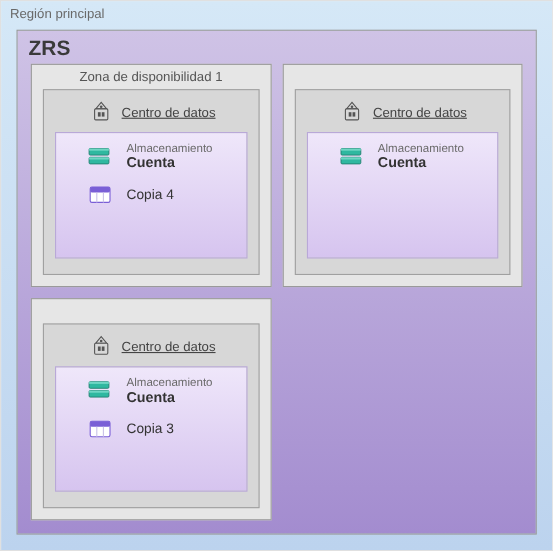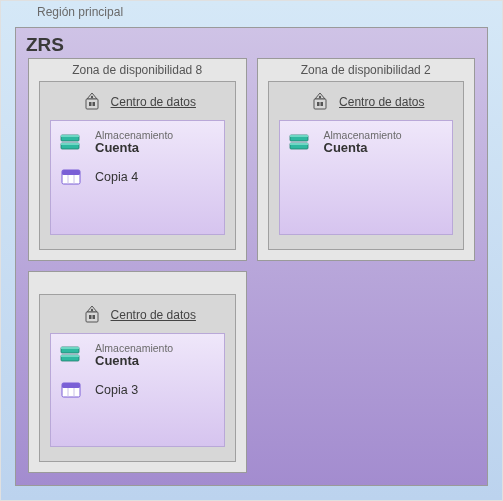--- a/index.html
+++ b/index.html
@@ -19,21 +19,20 @@
     background: linear-gradient(180deg, #d5e8f7 0%, #bcd3ee 100%);
     border: 1px solid #e0e0e0;
     position: relative;
   }
   .outer-title {
     position: absolute;
     top: 4px;
     left: 8px;
     font-size: 12px;
     color: #6a6a6a;
-    margin-left: 28px;
   }
   .zrs {
     position: absolute;
     left: 14px;
     top: 26px;
     right: 14px;
     bottom: 14px;
     background: linear-gradient(180deg, #cfc3e6 0%, #a38ccf 100%);
     border: 1px solid #9a9a9a;
   }
@@ -88,21 +87,21 @@
   }
   .dc-head span.txt {
     font-size: 12px;
     color: #444;
     text-decoration: underline;
   }
   .acct {
     background: linear-gradient(180deg, #efe7fa 0%, #d6c4ef 100%);
     border: 1px solid #b9a8d8;
     height: calc(100% - 34px);
-    padding: 8px 8px 8px 8px;
+    padding: 8px 8px 8px 28px;
     display: flex;
     flex-direction: column;
     gap: 10px;
   }
   .row {
     display: flex;
     align-items: center;
     gap: 10px;
   }
   .row .labels {
@@ -132,21 +131,21 @@
 
 <div class="outer">
   <div class="outer-title">Región principal</div>
 
   <div class="zrs">
     <div class="zrs-title">ZRS</div>
 
     <div class="zones">
 
       <div class="zone">
-        <div class="zone-title">Zona de disponibilidad 8</div>
+        <div class="zone-title">Zona de disponibilidad 1</div>
         <div class="dc">
           <div class="dc-head">
             <span class="ic">
               <svg viewBox="0 0 26 22">
                 <path d="M13 2 L8 8 L18 8 Z" fill="#d8d8d8" stroke="#555" stroke-width="1"></path>
                 <rect x="7" y="8" width="12" height="10" rx="1" fill="#d8d8d8" stroke="#555" stroke-width="1"></rect>
                 <rect x="10" y="11" width="2.5" height="4" fill="#555"></rect>
                 <rect x="13.5" y="11" width="2.5" height="4" fill="#555"></rect>
                 <circle cx="13" cy="6" r="1.2" fill="#555"></circle>
               </svg>
@@ -171,54 +170,20 @@
             <div class="row">
               <span class="ic">
                 <svg viewBox="0 0 26 22">
                   <rect x="3" y="4" width="18" height="14" rx="1.5" fill="#ffffff" stroke="#7a5fd6" stroke-width="1"></rect>
                   <rect x="3" y="4" width="18" height="5" rx="1.5" fill="#7a5fd6"></rect>
                   <line x1="9" y1="9" x2="9" y2="18" stroke="#c9c0e8" stroke-width="1"></line>
                   <line x1="15" y1="9" x2="15" y2="18" stroke="#c9c0e8" stroke-width="1"></line>
                 </svg>
               </span>
               <span class="single">Copia 4</span>
-            </div>
-          </div>
-        </div>
-      </div>
-
-      <div class="zone">
-        <div class="zone-title">Zona de disponibilidad 2</div>
-        <div class="dc">
-          <div class="dc-head">
-            <span class="ic">
-              <svg viewBox="0 0 26 22">
-                <path d="M13 2 L8 8 L18 8 Z" fill="#d8d8d8" stroke="#555" stroke-width="1"></path>
-                <rect x="7" y="8" width="12" height="10" rx="1" fill="#d8d8d8" stroke="#555" stroke-width="1"></rect>
-                <rect x="10" y="11" width="2.5" height="4" fill="#555"></rect>
-                <rect x="13.5" y="11" width="2.5" height="4" fill="#555"></rect>
-                <circle cx="13" cy="6" r="1.2" fill="#555"></circle>
-              </svg>
-            </span>
-            <span class="txt">Centro de datos</span>
-          </div>
-          <div class="acct">
-            <div class="row">
-              <span class="ic">
-                <svg viewBox="0 0 26 22">
-                  <rect x="2" y="3" width="18" height="6" rx="1" fill="#2fb8a0" stroke="#1f7d6d" stroke-width="0.8"></rect>
-                  <rect x="2" y="11" width="18" height="6" rx="1" fill="#2fb8a0" stroke="#1f7d6d" stroke-width="0.8"></rect>
-                  <rect x="2" y="3" width="18" height="2" fill="#6fd6c4"></rect>
-                  <rect x="2" y="11" width="18" height="2" fill="#6fd6c4"></rect>
-                </svg>
-              </span>
-              <span class="labels">
-                <span class="small">Almacenamiento</span>
-                <span class="big">Cuenta</span>
-              </span>
             </div>
           </div>
         </div>
       </div>
 
       <div class="zone">
         <div class="dc">
           <div class="dc-head">
             <span class="ic">
               <svg viewBox="0 0 26 22">
@@ -239,20 +204,53 @@
                   <rect x="2" y="11" width="18" height="6" rx="1" fill="#2fb8a0" stroke="#1f7d6d" stroke-width="0.8"></rect>
                   <rect x="2" y="3" width="18" height="2" fill="#6fd6c4"></rect>
                   <rect x="2" y="11" width="18" height="2" fill="#6fd6c4"></rect>
                 </svg>
               </span>
               <span class="labels">
                 <span class="small">Almacenamiento</span>
                 <span class="big">Cuenta</span>
               </span>
             </div>
+          </div>
+        </div>
+      </div>
+
+      <div class="zone">
+        <div class="dc">
+          <div class="dc-head">
+            <span class="ic">
+              <svg viewBox="0 0 26 22">
+                <path d="M13 2 L8 8 L18 8 Z" fill="#d8d8d8" stroke="#555" stroke-width="1"></path>
+                <rect x="7" y="8" width="12" height="10" rx="1" fill="#d8d8d8" stroke="#555" stroke-width="1"></rect>
+                <rect x="10" y="11" width="2.5" height="4" fill="#555"></rect>
+                <rect x="13.5" y="11" width="2.5" height="4" fill="#555"></rect>
+                <circle cx="13" cy="6" r="1.2" fill="#555"></circle>
+              </svg>
+            </span>
+            <span class="txt">Centro de datos</span>
+          </div>
+          <div class="acct">
+            <div class="row">
+              <span class="ic">
+                <svg viewBox="0 0 26 22">
+                  <rect x="2" y="3" width="18" height="6" rx="1" fill="#2fb8a0" stroke="#1f7d6d" stroke-width="0.8"></rect>
+                  <rect x="2" y="11" width="18" height="6" rx="1" fill="#2fb8a0" stroke="#1f7d6d" stroke-width="0.8"></rect>
+                  <rect x="2" y="3" width="18" height="2" fill="#6fd6c4"></rect>
+                  <rect x="2" y="11" width="18" height="2" fill="#6fd6c4"></rect>
+                </svg>
+              </span>
+              <span class="labels">
+                <span class="small">Almacenamiento</span>
+                <span class="big">Cuenta</span>
+              </span>
+            </div>
             <div class="row">
               <span class="ic">
                 <svg viewBox="0 0 26 22">
                   <rect x="3" y="4" width="18" height="14" rx="1.5" fill="#ffffff" stroke="#7a5fd6" stroke-width="1"></rect>
                   <rect x="3" y="4" width="18" height="5" rx="1.5" fill="#7a5fd6"></rect>
                   <line x1="9" y1="9" x2="9" y2="18" stroke="#c9c0e8" stroke-width="1"></line>
                   <line x1="15" y1="9" x2="15" y2="18" stroke="#c9c0e8" stroke-width="1"></line>
                 </svg>
               </span>
               <span class="single">Copia 3</span>

